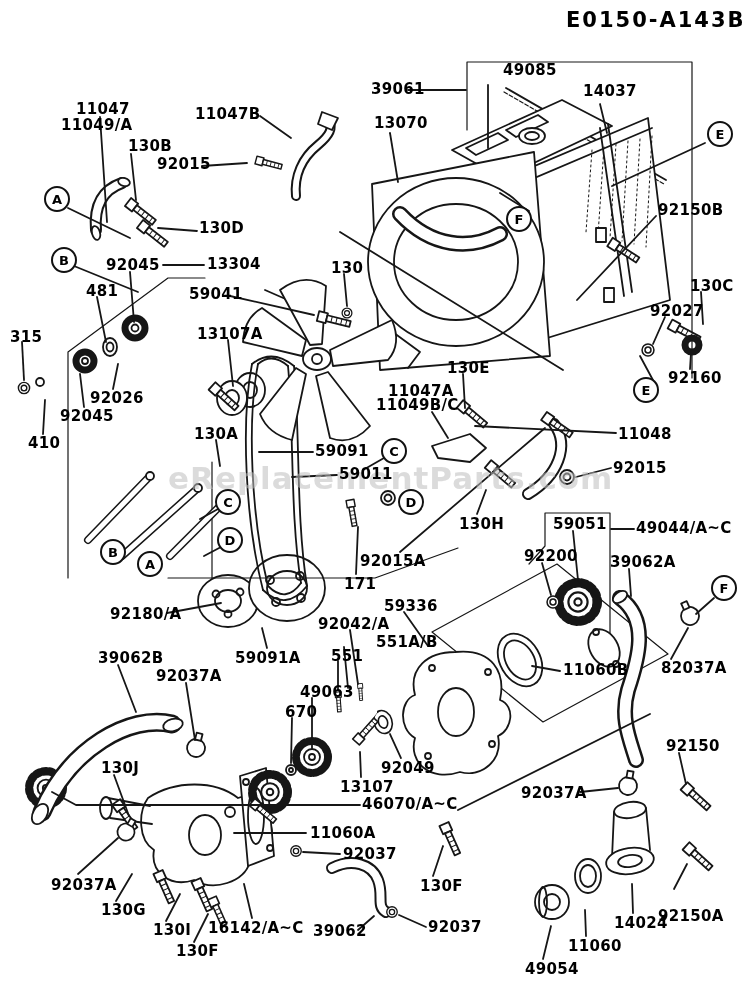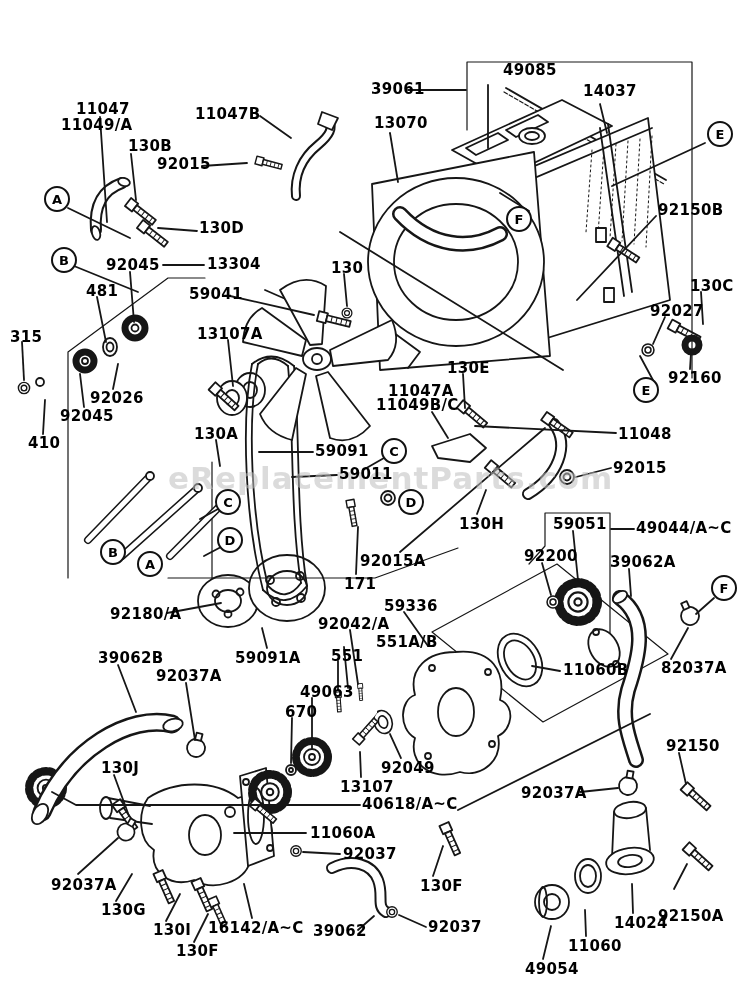--- a/index.html
+++ b/index.html
@@ -340,20 +340,21 @@
         <path d="M543,959 L551,926"></path>
     <path d="M68,208 L130,238"></path>
         <path d="M74,266 L138,292"></path>
     <path d="M218,509 L200,519"></path>
         <path d="M221,547 L204,556"></path>
         <path d="M384,458 L363,470"></path>
   </g>
 </svg>
 
 <div class="watermark">eReplacementParts.com</div>
+<div class="diagram-code">E0150-A143B</div>
 <div id="labels">
       <div class="part-label" style="left: 503px; top: 63px;">49085</div>
       <div class="part-label" style="left: 583px; top: 84px;">14037</div>
       <div class="part-label" style="left: 371px; top: 82px;">39061</div>
       <div class="part-label" style="left: 374px; top: 116px;">13070</div>
       <div class="part-label" style="left: 76px; top: 102px;">11047</div>
       <div class="part-label" style="left: 61px; top: 118px;">11049/A</div>
       <div class="part-label" style="left: 128px; top: 139px;">130B</div>
       <div class="part-label" style="left: 157px; top: 157px;">92015</div>
       <div class="part-label" style="left: 195px; top: 107px;">11047B</div>
@@ -394,21 +395,21 @@
       <div class="part-label" style="left: 328px; top: 635px; margin-left: 48px;">551A/B</div>
       <div class="part-label" style="left: 331px; top: 649px;">551</div>
       <div class="part-label" style="left: 98px; top: 651px;">39062B</div>
       <div class="part-label" style="left: 156px; top: 669px;">92037A</div>
       <div class="part-label" style="left: 300px; top: 685px;">49063</div>
       <div class="part-label" style="left: 285px; top: 705px;">670</div>
       <div class="part-label" style="left: 563px; top: 663px;">11060B</div>
       <div class="part-label" style="left: 661px; top: 661px;">82037A</div>
       <div class="part-label" style="left: 381px; top: 761px;">92049</div>
       <div class="part-label" style="left: 340px; top: 780px;">13107</div>
-      <div class="part-label" style="left: 362px; top: 797px;">40618/A~C</div>
+      <div class="part-label" style="left: 362px; top: 797px;">46070/A~C</div>
       <div class="part-label" style="left: 101px; top: 761px;">130J</div>
       <div class="part-label" style="left: 310px; top: 826px;">11060A</div>
       <div class="part-label" style="left: 343px; top: 847px;">92037</div>
       <div class="part-label" style="left: 666px; top: 739px;">92150</div>
       <div class="part-label" style="left: 521px; top: 786px;">92037A</div>
       <div class="part-label" style="left: 420px; top: 879px;">130F</div>
       <div class="part-label" style="left: 428px; top: 920px;">92037</div>
       <div class="part-label" style="left: 313px; top: 924px;">39062</div>
       <div class="part-label" style="left: 51px; top: 878px;">92037A</div>
       <div class="part-label" style="left: 101px; top: 903px;">130G</div>

